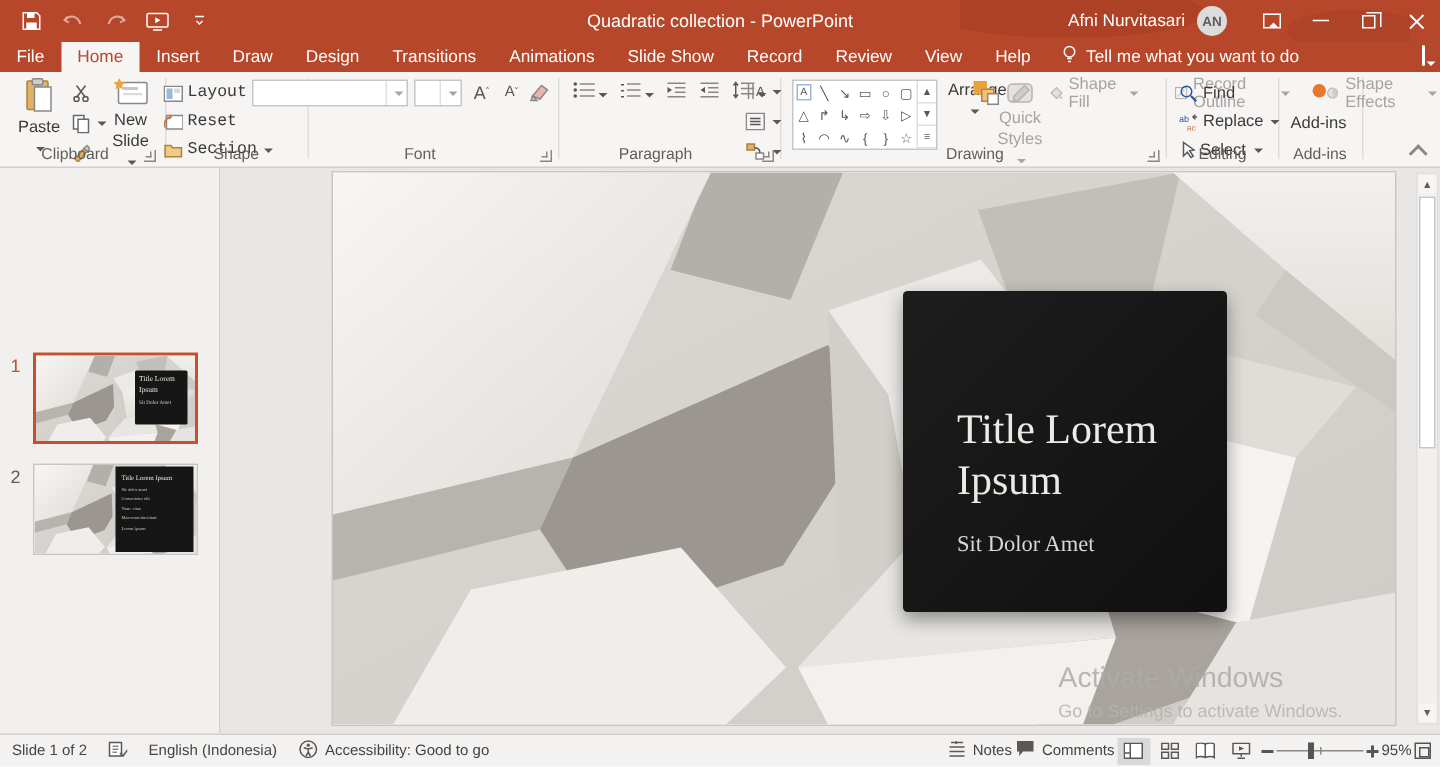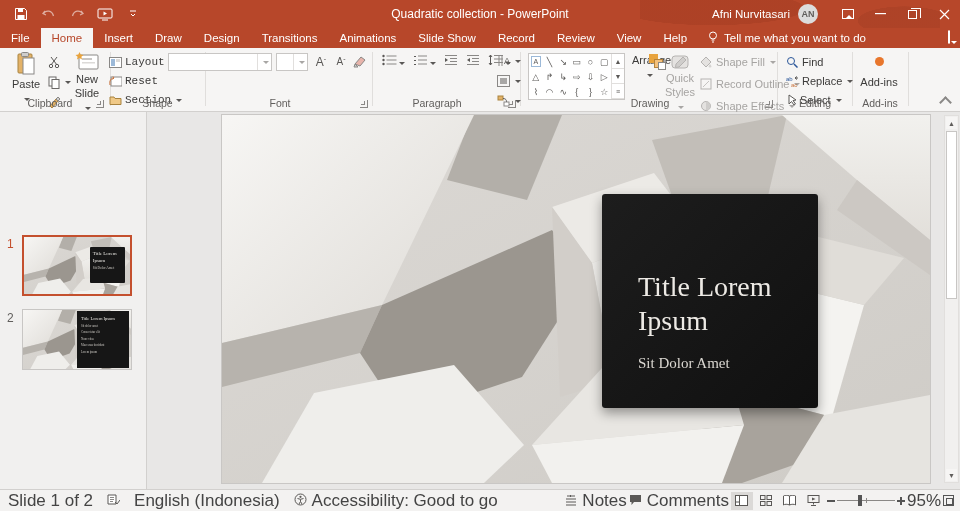--- a/index.html
+++ b/index.html
@@ -102,21 +102,21 @@
   #watermark .w1 { font-size:19px; color:#aeaba8; opacity:.85; }
   #watermark .w2 { font-size:12px; color:#b5b2af; opacity:.85; margin-top:3px; }
 
   
   #vscroll { position:absolute; right:1px; top:3px; width:15px; height:368px; background:#f1f0ef; border:1px solid #e1dfdd; }
   .varrow { position:absolute; left:1px; width:11px; height:12px; display:flex; align-items:center; justify-content:center; font-size:7px; color:#605e5c; background:#f6f5f4; }
   .vthumb { position:absolute; left:1px; top:15px; width:11px; height:168px; background:#fff; border:1px solid #c8c6c4; }
   .slidenav { position:absolute; right:1px; width:15px; height:12px; display:flex; align-items:center; justify-content:center; font-size:8px; color:#605e5c; }
 
   
-  #statusbar { position:absolute; left:0; top:489px; width:960px; height:22px; background:#f3f2f1; border-top:1px solid #d2d0ce; display:flex; align-items:center; font-size:17px; color:#444; }
+  #statusbar { position:absolute; left:0; top:489px; width:960px; height:22px; background:#f3f2f1; border-top:1px solid #d2d0ce; display:flex; align-items:center; font-size:10px; color:#444; }
   .sb-left { display:flex; align-items:center; gap:14px; padding-left:8px; }
   .sb-right { position:absolute; right:6px; display:flex; align-items:center; gap:2px; }
   .sb-item { display:flex; align-items:center; gap:5px; }
   .viewbtn { width:22px; height:18px; display:flex; align-items:center; justify-content:center; }
   .viewbtn.active { background:#dbd9d7; }
   .zoom-track { position:relative; width:58px; height:1px; background:#8a8886; }
   .zoom-tick { position:absolute; left:50%; top:-2px; width:1px; height:5px; background:#8a8886; }
   .zoom-handle { position:absolute; left:36%; top:-5px; width:4px; height:11px; background:#555; }
   .hbar { width:8px; height:2px; background:#555; }
   .plus { position:relative; width:8px; height:8px; }
@@ -445,21 +445,21 @@
       <div class="biglbl">Arrange</div>
       <span class="dd"></span>
     </div>
     <div style="position:absolute; left:664px; top:6px; width:32px; text-align:center">
       <svg width="20" height="16" viewBox="0 0 20 16">
           <rect x="2" y="2" width="16" height="12" rx="3" fill="#e4e2e0" stroke="#b5b3b1"></rect>
           <path d="M13 3 l3 3 -7 7 -3.5.5 .5-3.5z" fill="#cfcdcb" stroke="#b5b3b1"></path>
         </svg>
       <div class="biglbl gray"><span>Quick</span><br><span>Styles</span> <span class="dd dis"></span></div>
     </div>
-    <div style="position:absolute; left:698px; top:6px; display:flex; flex-direction:column; gap:6px">
+    <div style="position:absolute; left:698px; top:6px; display:flex; gap:20px">
       <span class="smbtn gray">
           <svg width="13" height="12" viewBox="0 0 13 12">
             <path d="M6 1 L11 6 L6 11 L1 6 z" fill="#e4e2e0" stroke="#b5b3b1"></path>
             <path d="M10 8 c2 2 2 3.5 0 3.5 s-2-1.5 0-3.5" fill="#d5d3d1"></path>
           </svg>
           <span>Shape Fill</span>
           <span class="dd dis"></span>
         </span>
       <span class="smbtn gray">
           <svg width="13" height="12" viewBox="0 0 13 12">
@@ -584,20 +584,24 @@
   <div id="editor">
     <div id="canvas">
       <svg class="bg" viewBox="0 0 708 368" preserveAspectRatio="none">
           <use href="#cubes"></use>
         </svg>
       <div id="titlebox">
         <div class="title">Title Lorem Ipsum</div>
         <div class="subtitle">Sit Dolor Amet</div>
       </div>
     </div>
+    <div id="watermark">
+      <div class="w1">Activate Windows</div>
+      <div class="w2">Go to Settings to activate Windows.</div>
+    </div>
     <div id="vscroll">
       <span class="varrow" style="top:1px">▲</span>
       <span class="vthumb"></span>
       <span class="varrow" style="bottom:1px">▼</span>
     </div>
     <span class="slidenav" style="bottom:-18px; border-top:1px solid #c8c6c4">▲</span>
     <span class="slidenav" style="bottom:-31px">▼</span>
   </div>
 
   <div id="statusbar">

